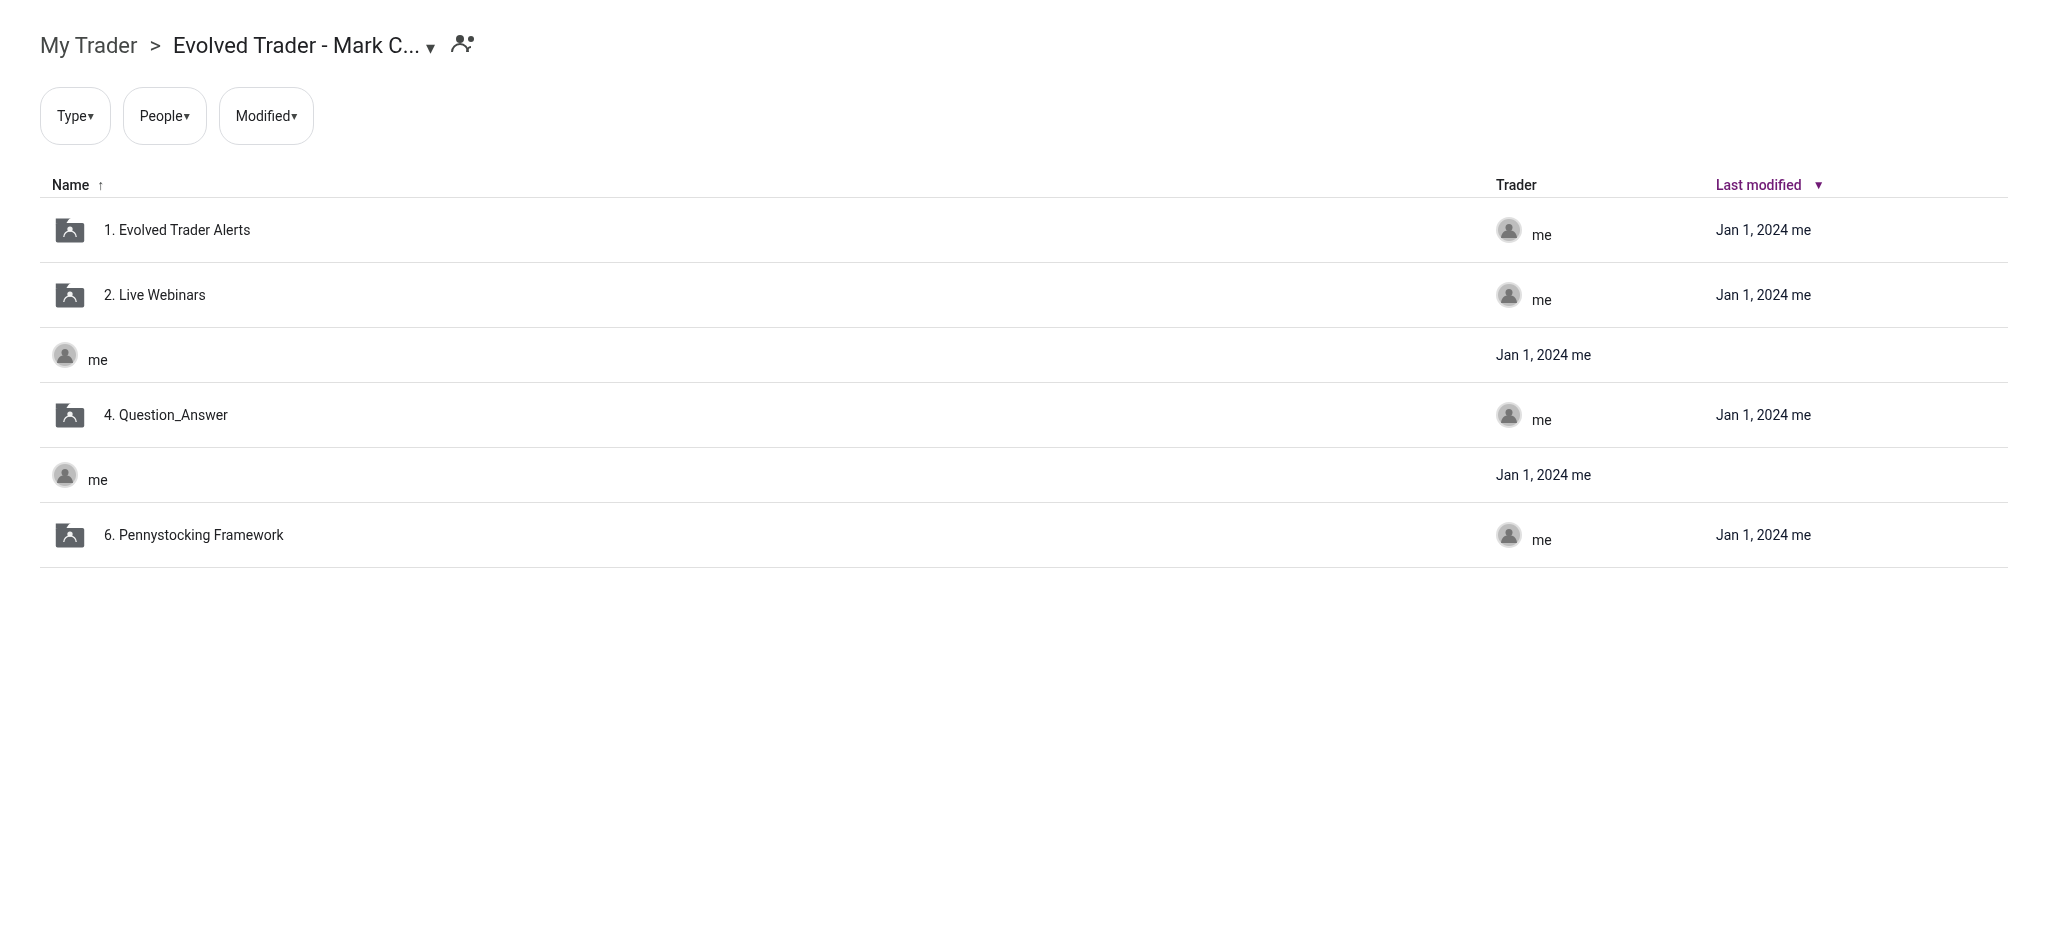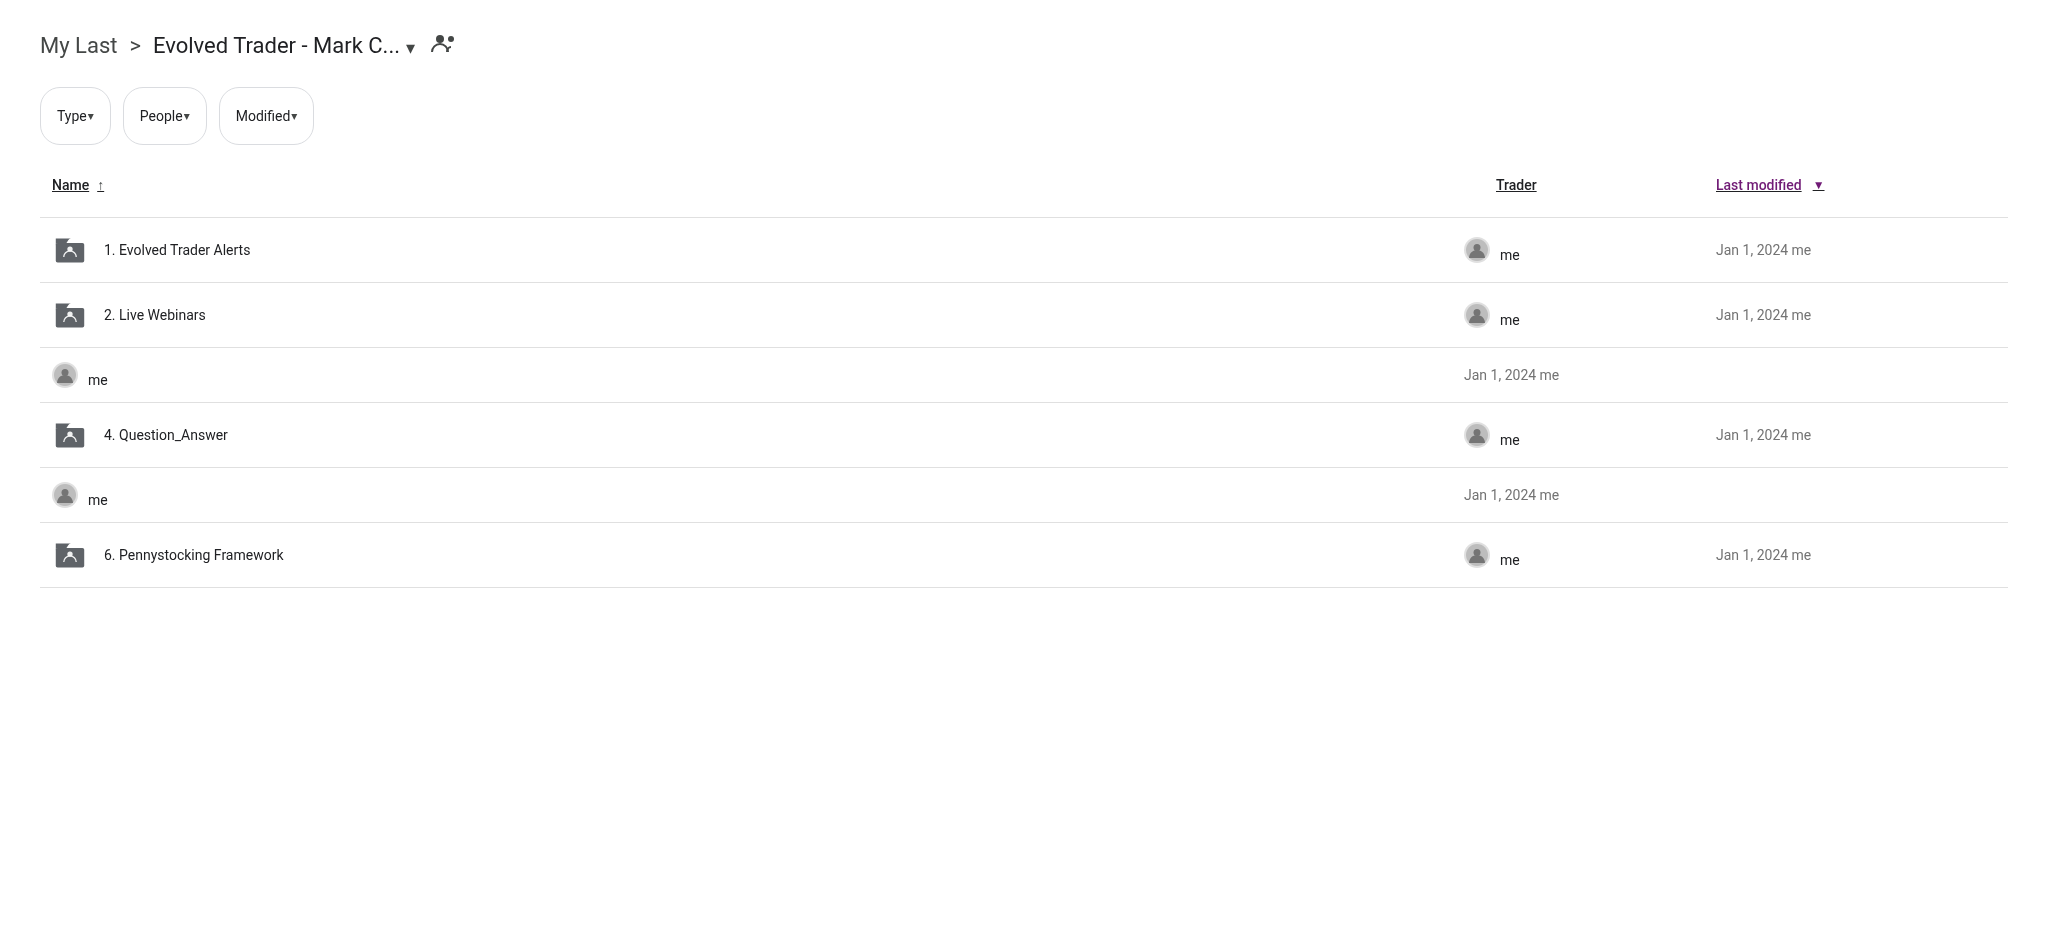--- a/index.html
+++ b/index.html
@@ -88,23 +88,22 @@
     }
 
     .filter-btn .chevron {
       font-size: 12px;
       color: #444746;
     }
 
     .table-header {
       display: grid;
       grid-template-columns: 1fr 220px 280px;
-      padding: 0 12px 24px 12px;
+      padding: 0 12px 4px 12px;
       border-bottom: 1px solid #e0e0e0;
-      text-decoration: underline;
     }
 
     .table-header-name {
       display: flex;
       align-items: center;
       gap: 8px;
       font-size: 14px;
       font-weight: 500;
       color: #202124;
       cursor: pointer;
@@ -136,21 +135,20 @@
       font-size: 12px;
     }
 
     .file-row {
       display: grid;
       grid-template-columns: 1fr 220px 280px;
       align-items: center;
       padding: 14px 12px;
       border-bottom: 1px solid #e0e0e0;
       cursor: pointer;
-      gap: 32px;
     }
 
     .file-name-cell {
       display: flex;
       align-items: center;
       gap: 16px;
     }
 
     .folder-icon {
       width: 36px;
@@ -190,30 +188,30 @@
       flex-shrink: 0;
     }
 
     .owner-avatar svg {
       width: 22px;
       height: 22px;
     }
 
     .modified-cell {
       font-size: 14px;
-      color: #737373;
+      color: #0f172a;
     }
   </style>
 </head>
 <body>
 
 <div class="main-container">
 
   <div class="breadcrumb">
-    <span class="breadcrumb-my-drive">My Last</span>
+    <span class="breadcrumb-my-drive">My Trader</span>
     <span class="breadcrumb-separator">&gt;</span>
     <span class="breadcrumb-current">
       <span>Evolved Trader - Mark C...</span>
       <span class="breadcrumb-chevron">▾</span>
     </span>
     <span class="breadcrumb-share-icon">
       
       <svg width="26" height="22" viewBox="0 0 26 22" fill="none" xmlns="http://www.w3.org/2000/svg">
         <circle cx="9" cy="7" r="4" fill="#444746"></circle>
         <path d="M1 20c0-4.418 3.582-8 8-8s8 3.582 8 8" stroke="#444746" stroke-width="2" fill="none"></path>

